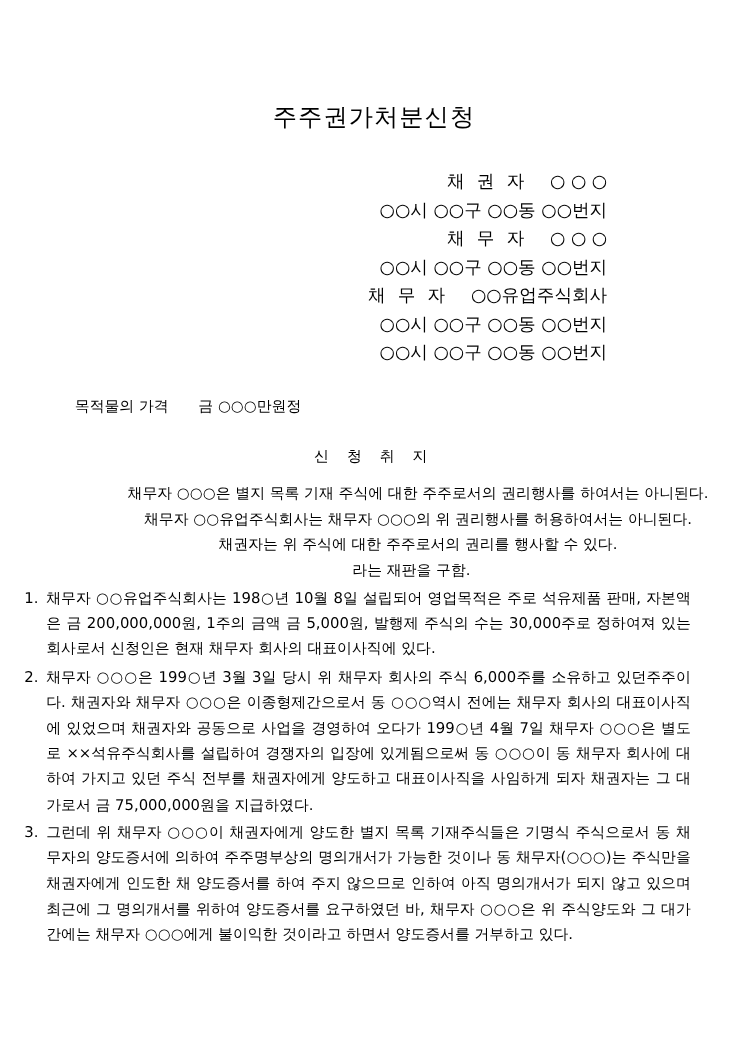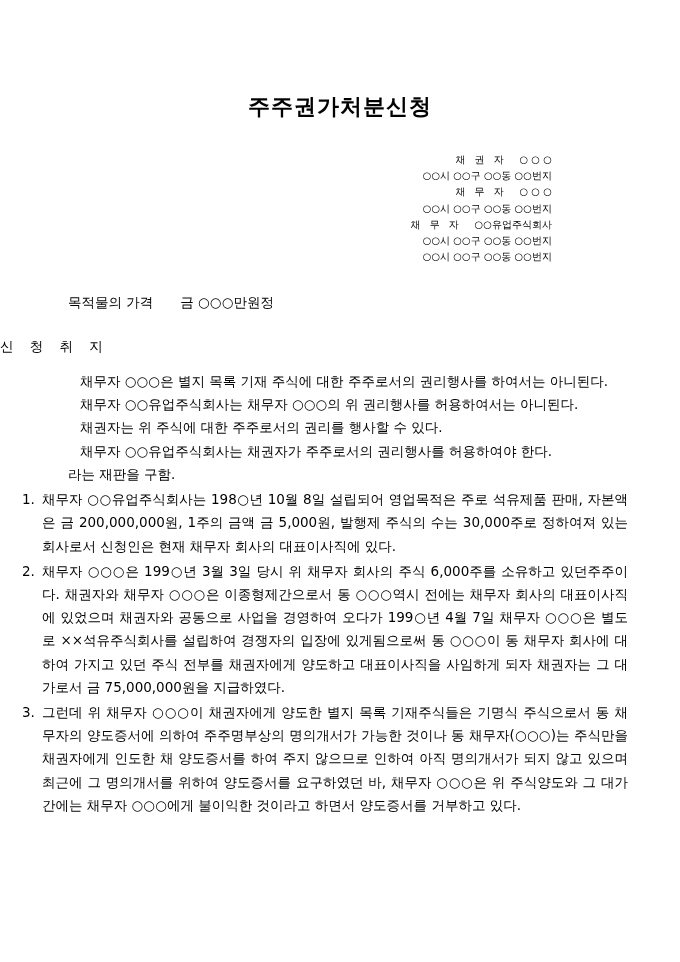--- a/index.html
+++ b/index.html
@@ -16,29 +16,29 @@
     width: 680px;
     height: 962px;
     background: #ffffff;
     box-sizing: border-box;
     padding: 0;
     overflow: hidden;
   }
   .doc-title {
     text-align: center;
     font-size: 22px;
-    font-weight: bold;
+    font-weight: normal;
     letter-spacing: 1px;
     margin-top: 92px;
     margin-bottom: 0;
   }
   .parties {
     margin-top: 30px;
     padding-right: 128px;
-    font-size: 10px;
+    font-size: 16px;
     line-height: 1.62;
   }
   .party-row {
     text-align: right;
     white-space: nowrap;
   }
   .party-label {
     letter-spacing: 3px;
   }
   .party-addr-row {
@@ -58,29 +58,31 @@
     line-height: 1.68;
   }
   .subject-row {
     white-space: nowrap;
   }
   .subject-key {
     display: inline-block;
     width: 108px;
   }
   .section-head {
+    text-align: center;
     font-size: 13.5px;
     margin-top: 24px;
     margin-bottom: 14px;
     letter-spacing: 6px;
   }
   .claims {
     padding-left: 68px;
     font-size: 13.5px;
     line-height: 1.72;
+    text-align: center;
   }
   .claims .line {
     text-indent: 0;
   }
   .claims .line.indent {
     padding-left: 12px;
   }
   .claims .line.tight {
     padding-left: 0;
   }
@@ -152,21 +154,20 @@
       <span>금  ○○○만원정</span>
     </div>
   </div>
 
   <div class="section-head">신  청  취  지</div>
 
   <div class="claims">
     <div class="line indent">채무자 ○○○은 별지 목록 기재 주식에 대한 주주로서의 권리행사를 하여서는 아니된다.</div>
     <div class="line indent">채무자 ○○유업주식회사는 채무자 ○○○의 위 권리행사를 허용하여서는 아니된다.</div>
     <div class="line indent">채권자는 위 주식에 대한 주주로서의 권리를 행사할 수 있다.</div>
-    <div class="line indent">채무자 ○○유업주식회사는 채권자가 주주로서의 권리행사를 허용하여야 한다.</div>
     <div class="line tight">라는 재판을 구함.</div>
   </div>
 
 
   <div class="reasons">
     <div class="reason-item">
       <span class="reason-num">1.</span>
       <span class="reason-body">채무자 ○○유업주식회사는 198○년 10월 8일 설립되어 영업목적은 주로 석유제품 판매, 자본액은 금 200,000,000원, 1주의 금액 금 5,000원, 발행제 주식의 수는 30,000주로 정하여져 있는 회사로서 신청인은 현재 채무자 회사의 대표이사직에 있다.</span>
     </div>
     <div class="reason-item">

